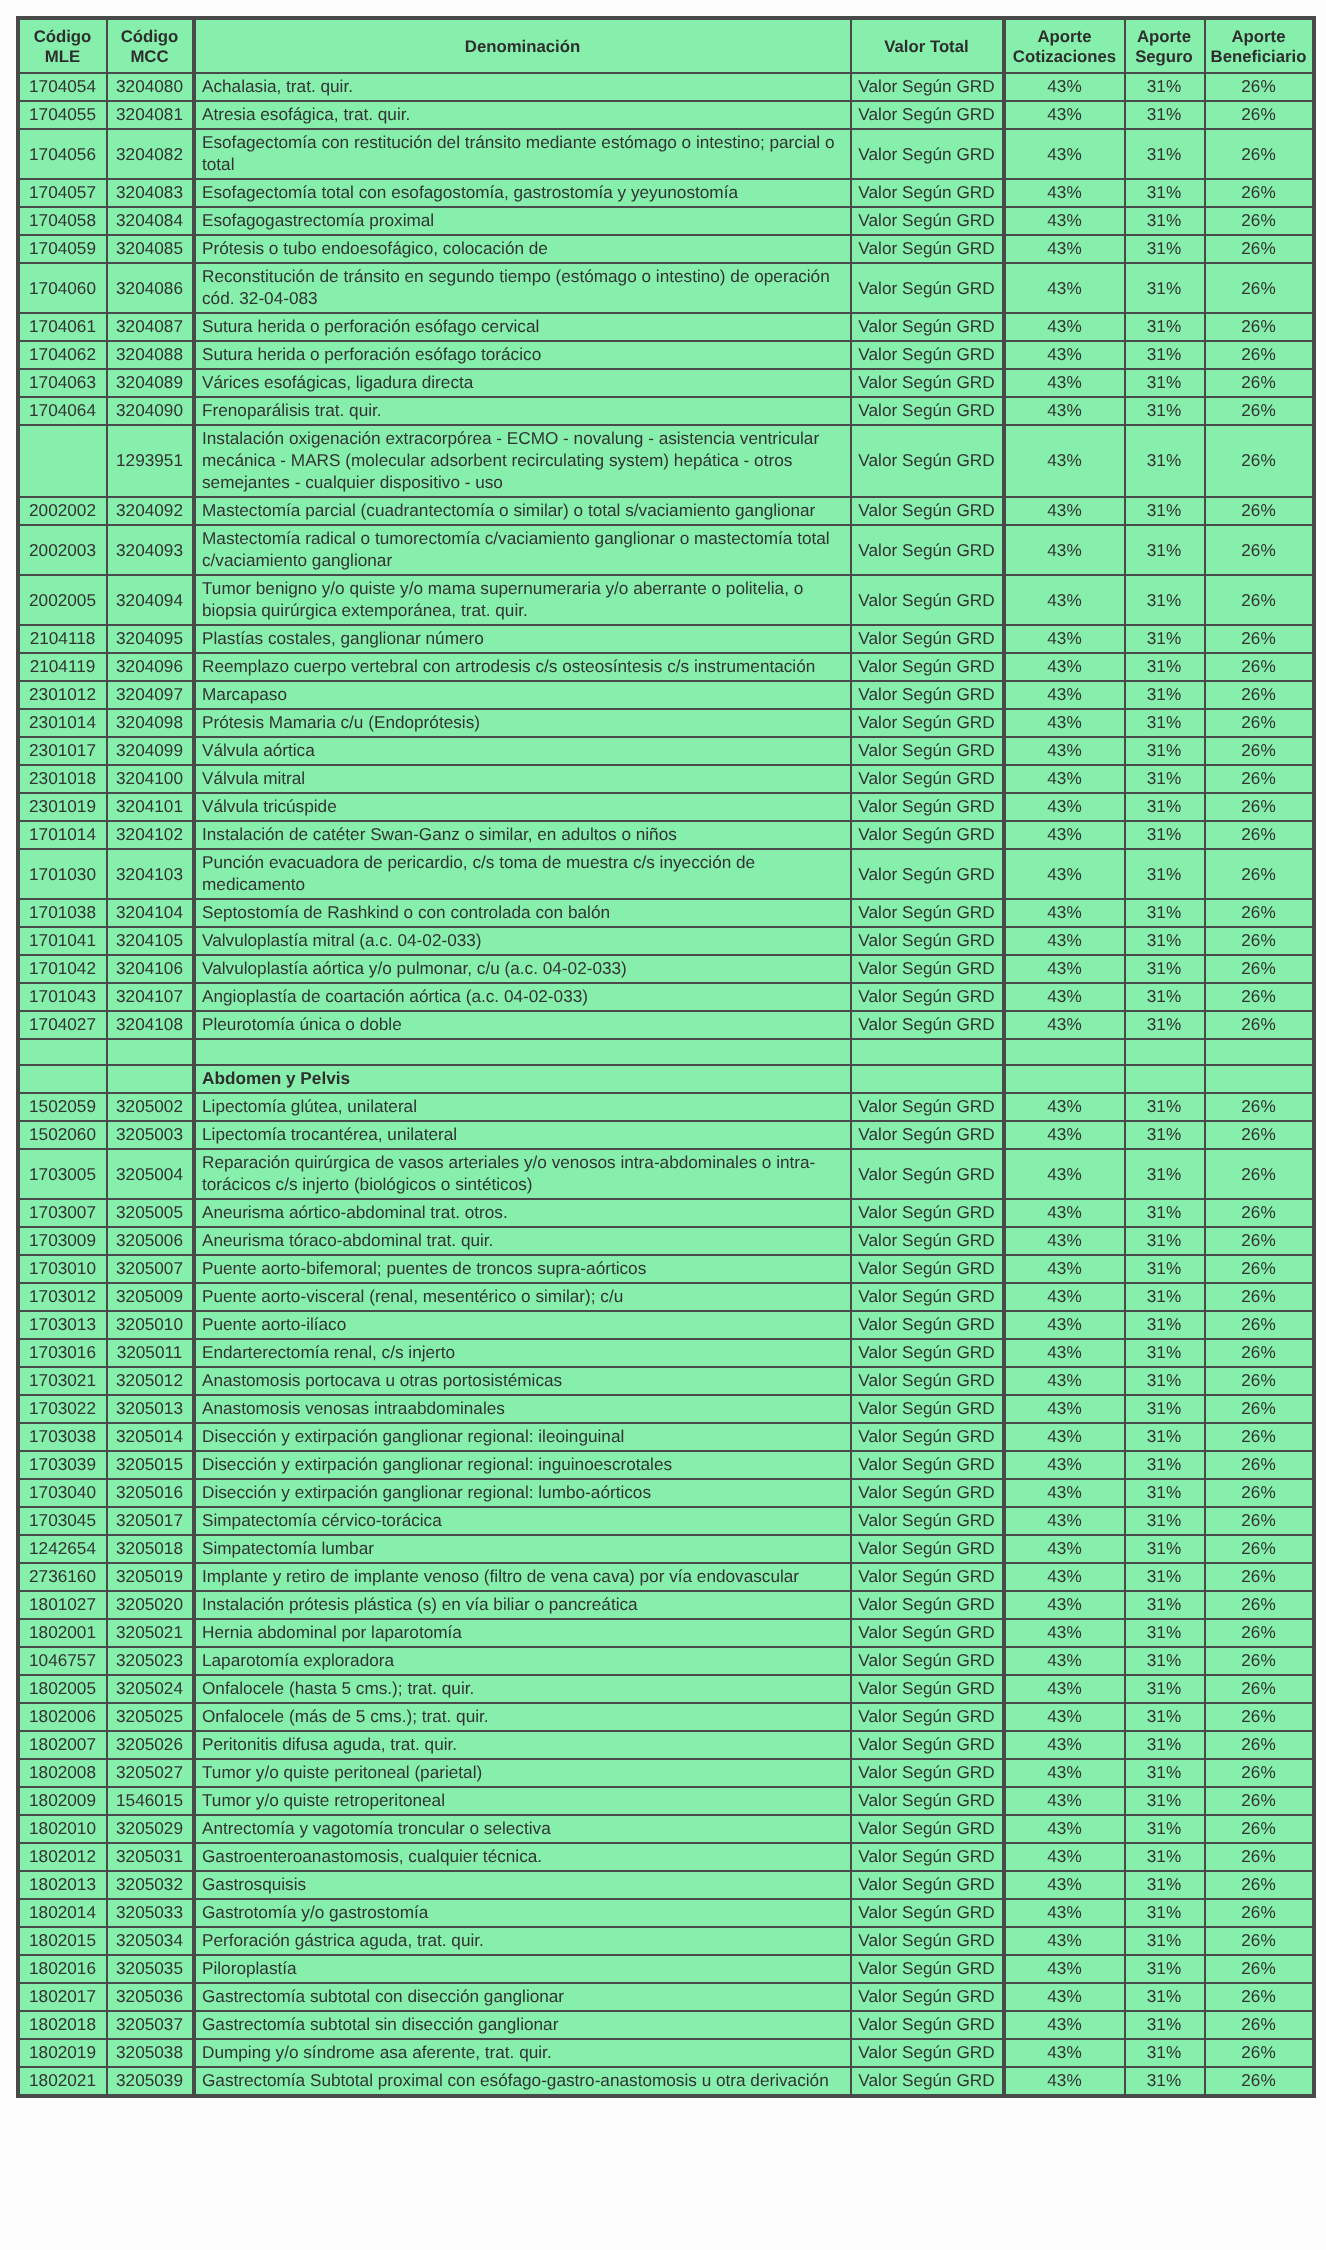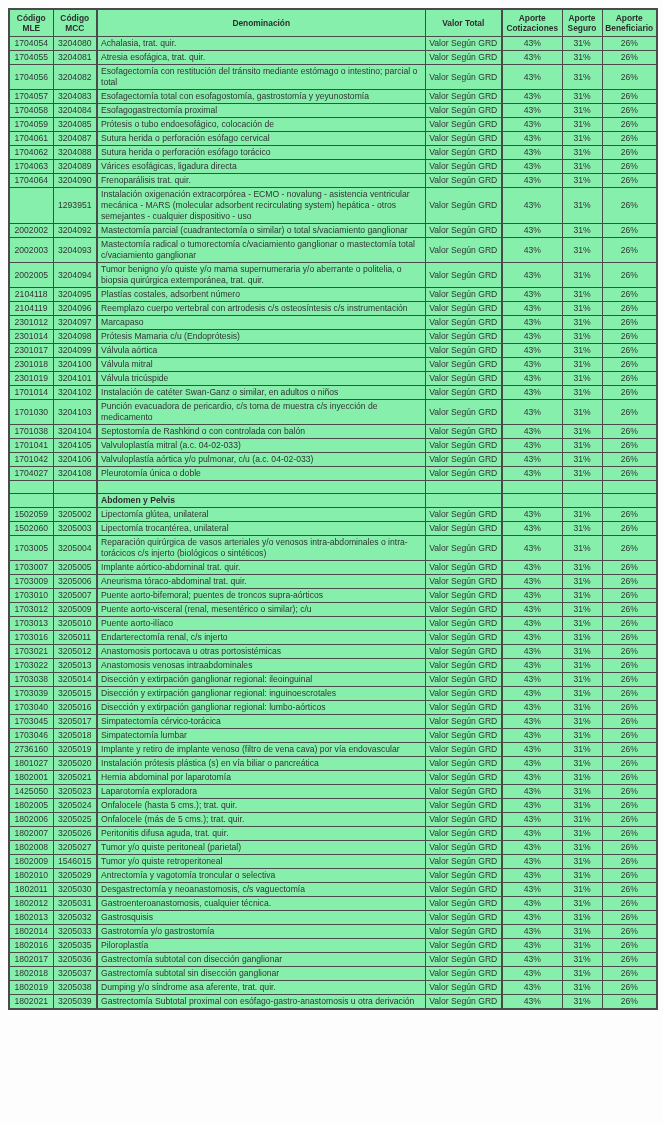--- a/index.html
+++ b/index.html
@@ -125,20 +125,29 @@
         <tr>
           <td class="c">1704059</td>
           <td class="c bdr2">3204085</td>
           <td class="l">Prótesis o tubo endoesofágico, colocación de</td>
           <td class="c bdr2">Valor Según GRD</td>
           <td class="c">43%</td>
           <td class="c">31%</td>
           <td class="c">26%</td>
         </tr>
         <tr>
+          <td class="c">1704060</td>
+          <td class="c bdr2">3204086</td>
+          <td class="l">Reconstitución de tránsito en segundo tiempo (estómago o intestino) de operación cód. 32-04-083</td>
+          <td class="c bdr2">Valor Según GRD</td>
+          <td class="c">43%</td>
+          <td class="c">31%</td>
+          <td class="c">26%</td>
+        </tr>
+        <tr>
           <td class="c">1704061</td>
           <td class="c bdr2">3204087</td>
           <td class="l">Sutura herida o perforación esófago cervical</td>
           <td class="c bdr2">Valor Según GRD</td>
           <td class="c">43%</td>
           <td class="c">31%</td>
           <td class="c">26%</td>
         </tr>
         <tr>
           <td class="c">1704062</td>
@@ -199,21 +208,21 @@
           <td class="c bdr2">3204094</td>
           <td class="l">Tumor benigno y/o quiste y/o mama supernumeraria y/o aberrante o politelia, o biopsia quirúrgica extemporánea, trat. quir.</td>
           <td class="c bdr2">Valor Según GRD</td>
           <td class="c">43%</td>
           <td class="c">31%</td>
           <td class="c">26%</td>
         </tr>
         <tr>
           <td class="c">2104118</td>
           <td class="c bdr2">3204095</td>
-          <td class="l">Plastías costales, adsorbent número</td>
+          <td class="l">Plastías costales, ganglionar número</td>
           <td class="c bdr2">Valor Según GRD</td>
           <td class="c">43%</td>
           <td class="c">31%</td>
           <td class="c">26%</td>
         </tr>
         <tr>
           <td class="c">2104119</td>
           <td class="c bdr2">3204096</td>
           <td class="l">Reemplazo cuerpo vertebral con artrodesis c/s osteosíntesis c/s instrumentación</td>
           <td class="c bdr2">Valor Según GRD</td>
@@ -305,20 +314,29 @@
         <tr>
           <td class="c">1701042</td>
           <td class="c bdr2">3204106</td>
           <td class="l">Valvuloplastía aórtica y/o pulmonar, c/u (a.c. 04-02-033)</td>
           <td class="c bdr2">Valor Según GRD</td>
           <td class="c">43%</td>
           <td class="c">31%</td>
           <td class="c">26%</td>
         </tr>
         <tr>
+          <td class="c">1701043</td>
+          <td class="c bdr2">3204107</td>
+          <td class="l">Angioplastía de coartación aórtica (a.c. 04-02-033)</td>
+          <td class="c bdr2">Valor Según GRD</td>
+          <td class="c">43%</td>
+          <td class="c">31%</td>
+          <td class="c">26%</td>
+        </tr>
+        <tr>
           <td class="c">1704027</td>
           <td class="c bdr2">3204108</td>
           <td class="l">Pleurotomía única o doble</td>
           <td class="c bdr2">Valor Según GRD</td>
           <td class="c">43%</td>
           <td class="c">31%</td>
           <td class="c">26%</td>
         </tr>
         <tr class="spacer-row">
           <td class="c"></td>
@@ -361,21 +379,21 @@
           <td class="c bdr2">3205004</td>
           <td class="l">Reparación quirúrgica de vasos arteriales y/o venosos intra-abdominales o intra-torácicos c/s injerto (biológicos o sintéticos)</td>
           <td class="c bdr2">Valor Según GRD</td>
           <td class="c">43%</td>
           <td class="c">31%</td>
           <td class="c">26%</td>
         </tr>
         <tr>
           <td class="c">1703007</td>
           <td class="c bdr2">3205005</td>
-          <td class="l">Implante aórtico-abdominal trat. quir.</td>
+          <td class="l">Aneurisma aórtico-abdominal trat. otros.</td>
           <td class="c bdr2">Valor Según GRD</td>
           <td class="c">43%</td>
           <td class="c">31%</td>
           <td class="c">26%</td>
         </tr>
         <tr>
           <td class="c">1703009</td>
           <td class="c bdr2">3205006</td>
           <td class="l">Aneurisma tóraco-abdominal trat. quir.</td>
           <td class="c bdr2">Valor Según GRD</td>
@@ -467,21 +485,21 @@
         <tr>
           <td class="c">1703045</td>
           <td class="c bdr2">3205017</td>
           <td class="l">Simpatectomía cérvico-torácica</td>
           <td class="c bdr2">Valor Según GRD</td>
           <td class="c">43%</td>
           <td class="c">31%</td>
           <td class="c">26%</td>
         </tr>
         <tr>
-          <td class="c">1703046</td>
+          <td class="c">1242654</td>
           <td class="c bdr2">3205018</td>
           <td class="l">Simpatectomía lumbar</td>
           <td class="c bdr2">Valor Según GRD</td>
           <td class="c">43%</td>
           <td class="c">31%</td>
           <td class="c">26%</td>
         </tr>
         <tr>
           <td class="c">2736160</td>
           <td class="c bdr2">3205019</td>
@@ -503,21 +521,21 @@
         <tr>
           <td class="c">1802001</td>
           <td class="c bdr2">3205021</td>
           <td class="l">Hernia abdominal por laparotomía</td>
           <td class="c bdr2">Valor Según GRD</td>
           <td class="c">43%</td>
           <td class="c">31%</td>
           <td class="c">26%</td>
         </tr>
         <tr>
-          <td class="c">1425050</td>
+          <td class="c">1046757</td>
           <td class="c bdr2">3205023</td>
           <td class="l">Laparotomía exploradora</td>
           <td class="c bdr2">Valor Según GRD</td>
           <td class="c">43%</td>
           <td class="c">31%</td>
           <td class="c">26%</td>
         </tr>
         <tr>
           <td class="c">1802005</td>
           <td class="c bdr2">3205024</td>
@@ -566,29 +584,20 @@
         <tr>
           <td class="c">1802010</td>
           <td class="c bdr2">3205029</td>
           <td class="l">Antrectomía y vagotomía troncular o selectiva</td>
           <td class="c bdr2">Valor Según GRD</td>
           <td class="c">43%</td>
           <td class="c">31%</td>
           <td class="c">26%</td>
         </tr>
         <tr>
-          <td class="c">1802011</td>
-          <td class="c bdr2">3205030</td>
-          <td class="l">Desgastrectomía y neoanastomosis, c/s vaguectomía</td>
-          <td class="c bdr2">Valor Según GRD</td>
-          <td class="c">43%</td>
-          <td class="c">31%</td>
-          <td class="c">26%</td>
-        </tr>
-        <tr>
           <td class="c">1802012</td>
           <td class="c bdr2">3205031</td>
           <td class="l">Gastroenteroanastomosis, cualquier técnica.</td>
           <td class="c bdr2">Valor Según GRD</td>
           <td class="c">43%</td>
           <td class="c">31%</td>
           <td class="c">26%</td>
         </tr>
         <tr>
           <td class="c">1802013</td>
@@ -596,20 +605,29 @@
           <td class="l">Gastrosquisis</td>
           <td class="c bdr2">Valor Según GRD</td>
           <td class="c">43%</td>
           <td class="c">31%</td>
           <td class="c">26%</td>
         </tr>
         <tr>
           <td class="c">1802014</td>
           <td class="c bdr2">3205033</td>
           <td class="l">Gastrotomía y/o gastrostomía</td>
+          <td class="c bdr2">Valor Según GRD</td>
+          <td class="c">43%</td>
+          <td class="c">31%</td>
+          <td class="c">26%</td>
+        </tr>
+        <tr>
+          <td class="c">1802015</td>
+          <td class="c bdr2">3205034</td>
+          <td class="l">Perforación gástrica aguda, trat. quir.</td>
           <td class="c bdr2">Valor Según GRD</td>
           <td class="c">43%</td>
           <td class="c">31%</td>
           <td class="c">26%</td>
         </tr>
         <tr>
           <td class="c">1802016</td>
           <td class="c bdr2">3205035</td>
           <td class="l">Piloroplastía</td>
           <td class="c bdr2">Valor Según GRD</td>

